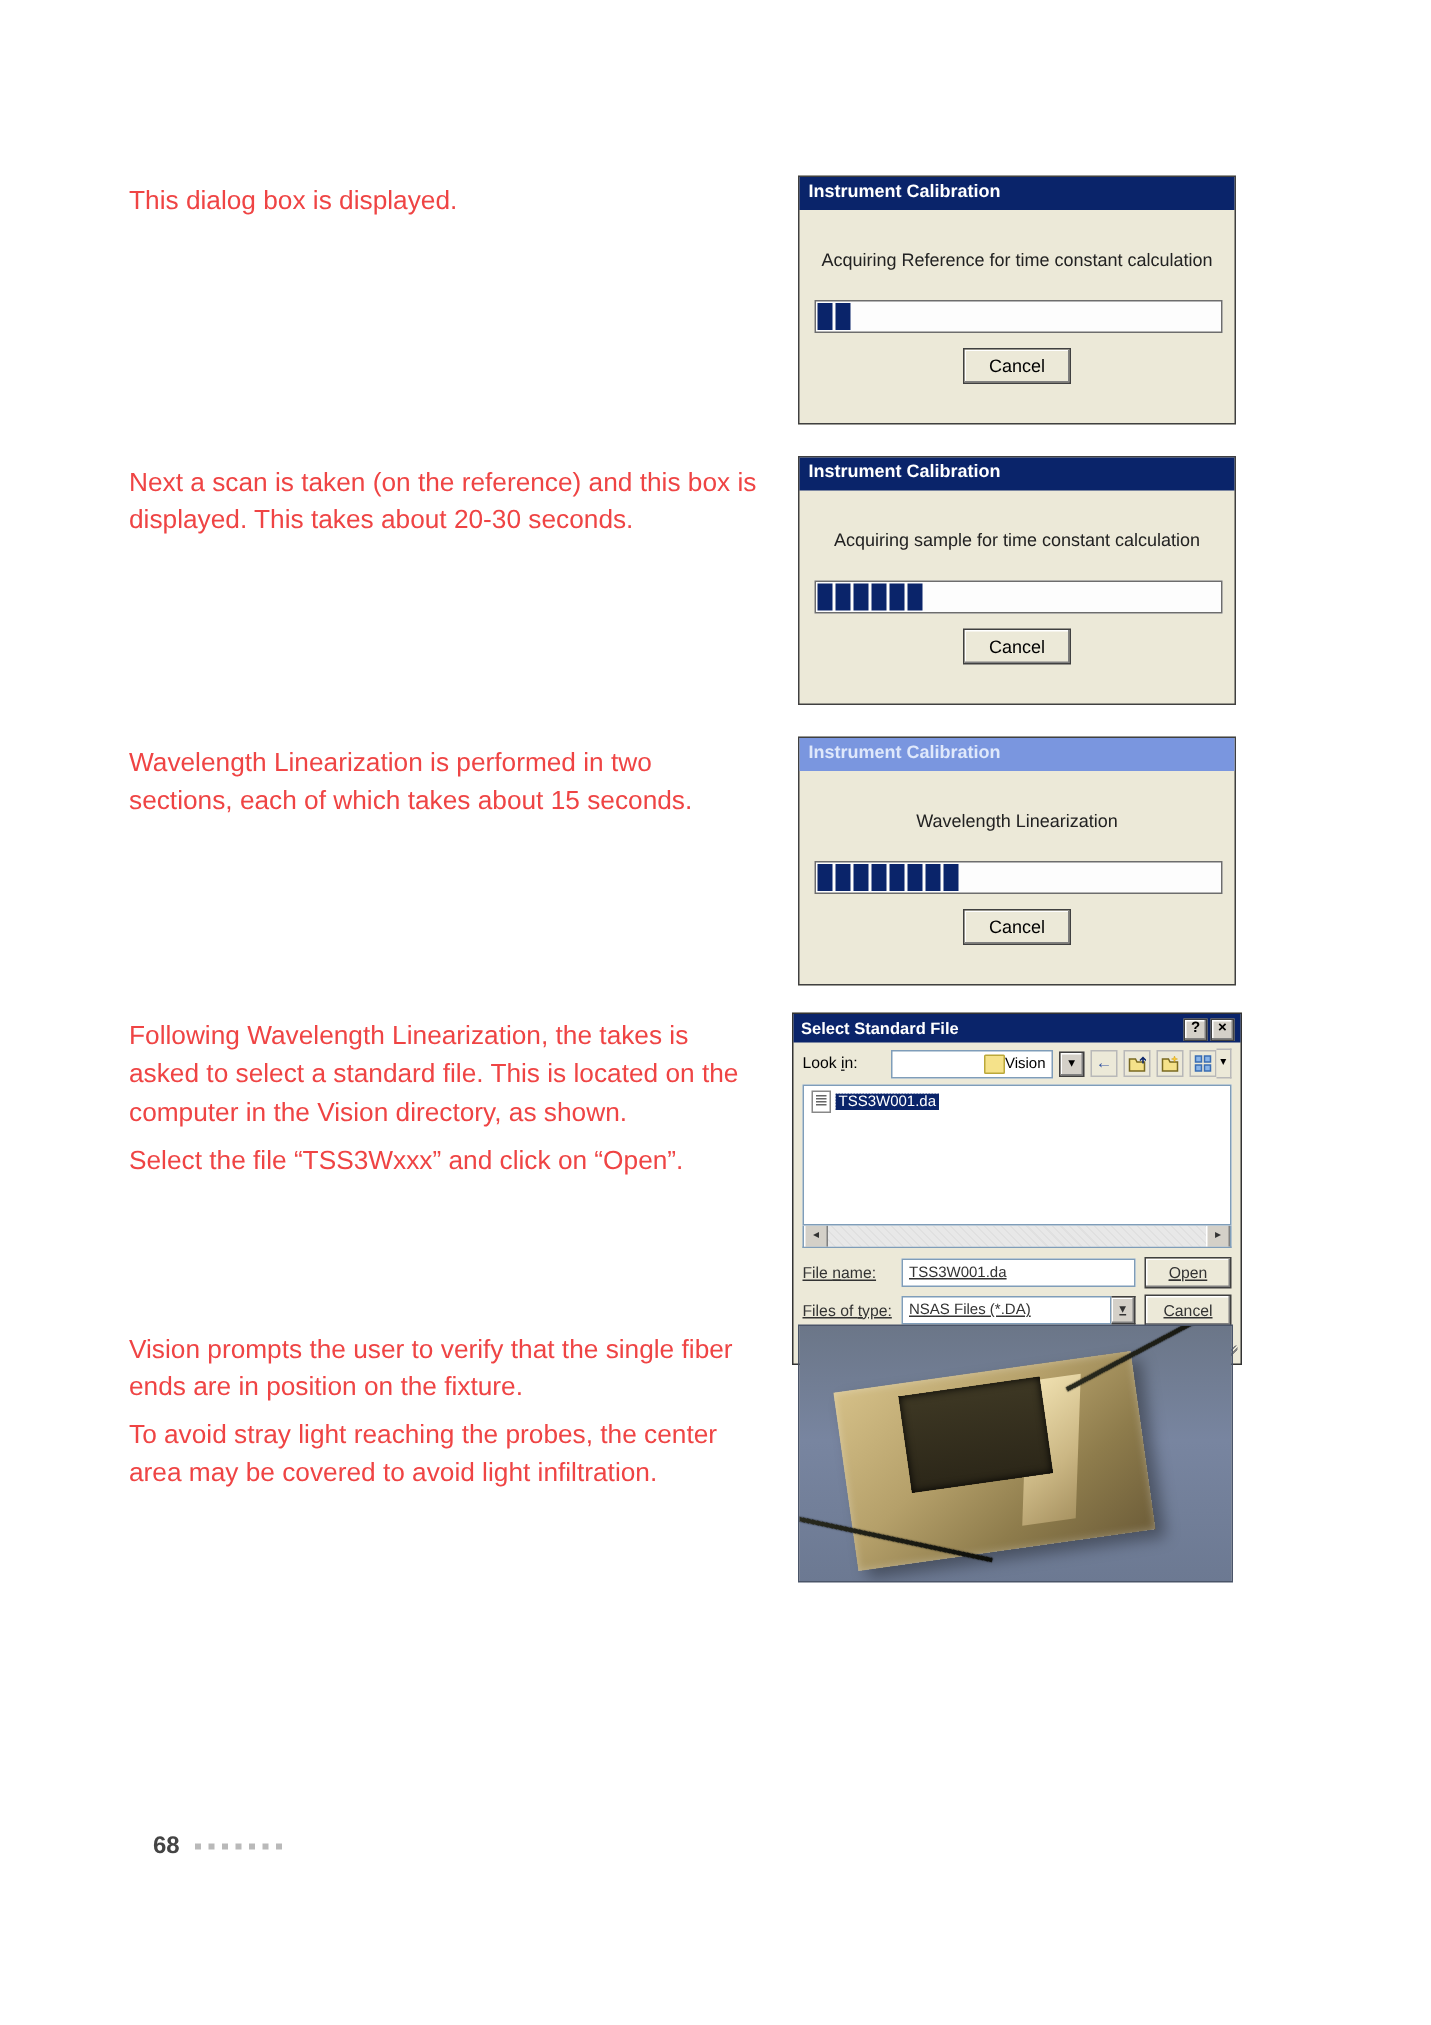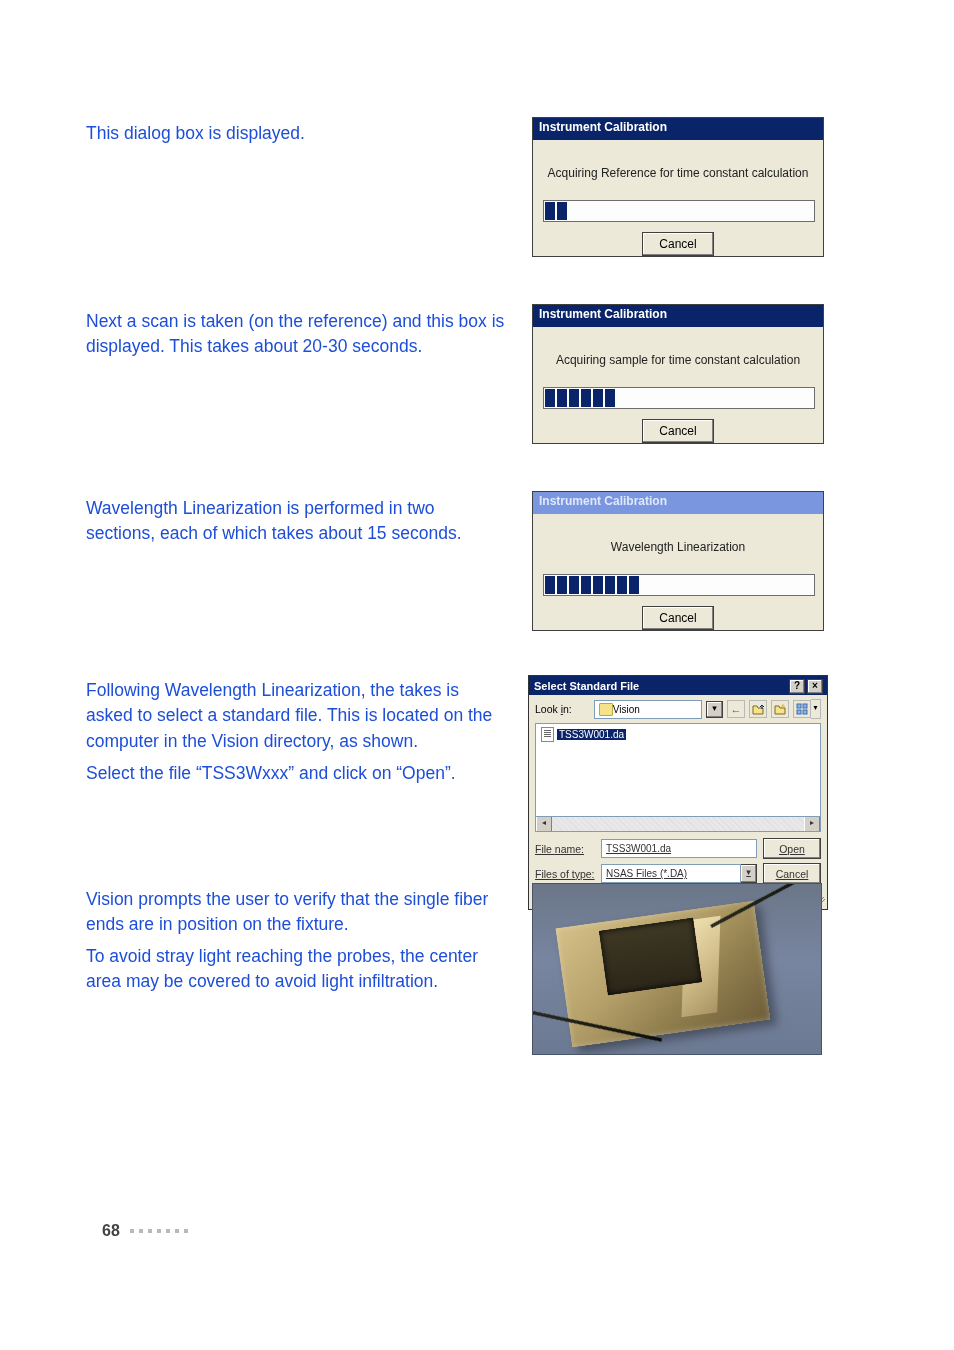--- a/index.html
+++ b/index.html
@@ -14,21 +14,21 @@
   }
   .page {
     position: relative;
     width: 954px;
     height: 1350px;
   }
   .body-text {
     position: absolute;
     font-size: 17.5px;
     line-height: 1.45;
-    color: #1d4ed8;
+    color: #ef4444;
     font-weight: 400;
   }
   .body-block {
     width: 420px;
   }
   
   .dialog {
     position: absolute;
     width: 290px;
     border: 1px solid #404040;
@@ -42,21 +42,21 @@
     font-size: 12px;
     font-weight: bold;
     padding: 2px 6px 0 6px;
     font-family: Tahoma, sans-serif;
   }
   .dialog.inactive .titlebar {
     background: #7a96df;
     color: #dfe8fb;
   }
   .dialog .content {
-    padding: 8px 10px 0 10px;
+    padding: 8px 10px 26px 10px;
   }
   .dialog .msg {
     font-size: 12px;
     text-align: center;
     color: #222;
     margin: 18px 0 20px 0;
     font-family: Tahoma, sans-serif;
   }
   .progress-outer {
     width: 268px;
@@ -140,20 +140,21 @@
   .fd-toolbar .folder-select {
     flex: 1;
     height: 17px;
     border: 1px solid #7f9db9;
     background: #fff;
     display: flex;
     align-items: center;
     padding: 0 4px;
     font-size: 10px;
     gap: 0;
+    justify-content: flex-end;
   }
   .fd-toolbar .folder-select .folder-icon {
     width: 12px;
     height: 11px;
     background: #f5e28a;
     border: 1px solid #bba83a;
     border-radius: 1px;
   }
   .fd-toolbar .dropdown-arrow {
     width: 15px;

